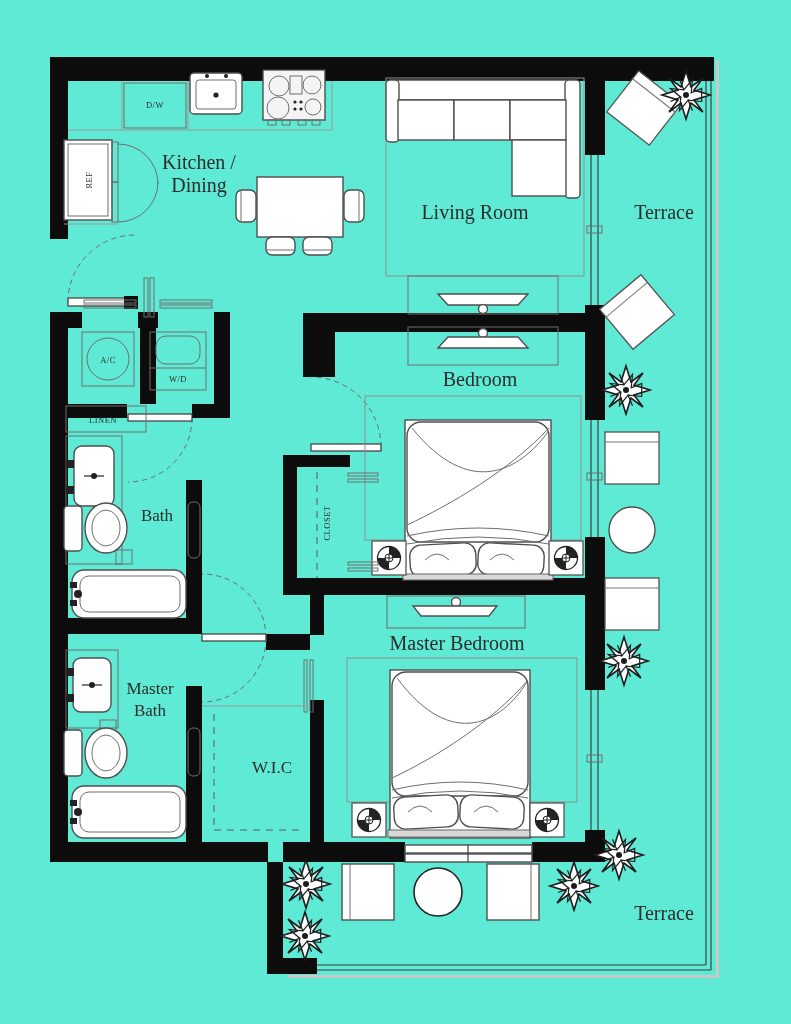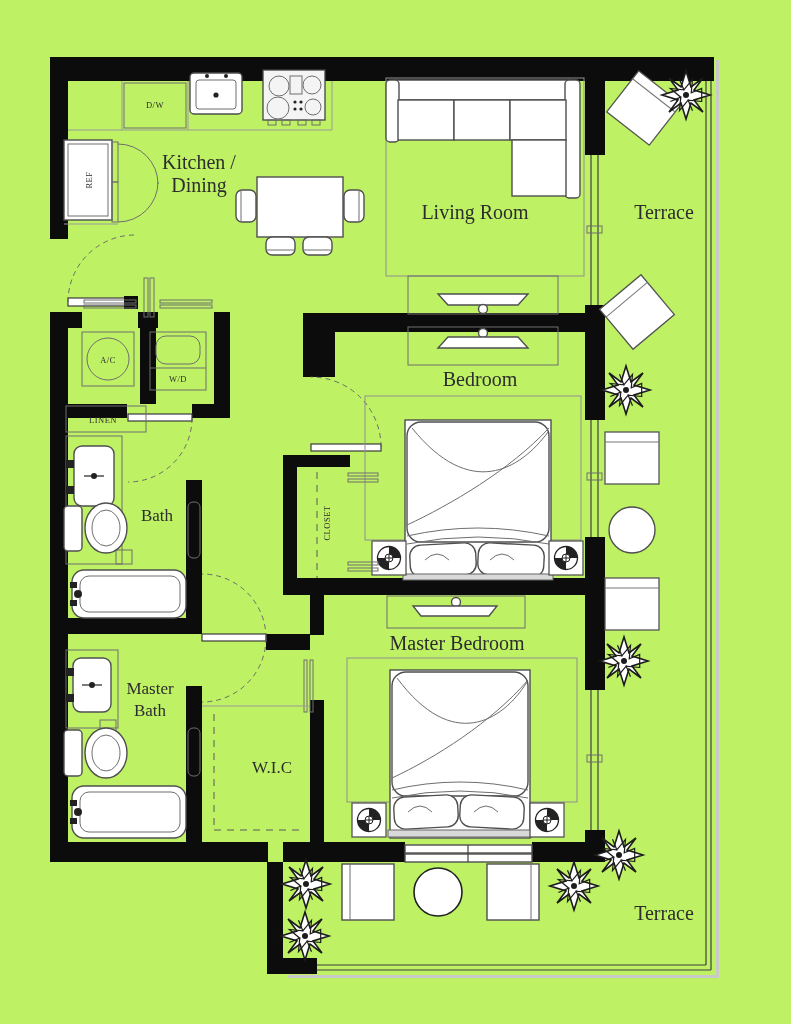--- a/index.html
+++ b/index.html
@@ -1,16 +1,16 @@
 <!DOCTYPE html>
 <html><head>
 <meta charset="utf-8">
 <style>
   html,body{margin:0;padding:0;background:#ffffff;}
-  .page{width:791px;height:1024px;position:relative;background:#bef264;overflow:hidden;}
+  .page{width:791px;height:1024px;position:relative;background:#5eead4;overflow:hidden;}
   svg{display:block;}
   .wall{fill:#0c0c0c;stroke:none;}
   .furn{fill:#ffffff;stroke:#4f4f4f;stroke-width:1.4;}
   .furnthin{fill:none;stroke:#6e6e6e;stroke-width:1;}
   .lite{fill:none;stroke:#9a9a9a;stroke-width:1;}
   .rug{fill:none;stroke:#8f8f8f;stroke-width:1;}
   .doorleaf{fill:#ffffff;stroke:#3a3a3a;stroke-width:1.2;}
   .swing{fill:none;stroke:#6a6a6a;stroke-width:1;stroke-dasharray:5 4;}
   .dashline{fill:none;stroke:#5a5a5a;stroke-width:1;stroke-dasharray:7 6;}
   .win{fill:none;stroke:#3f3f3f;stroke-width:1.2;}

